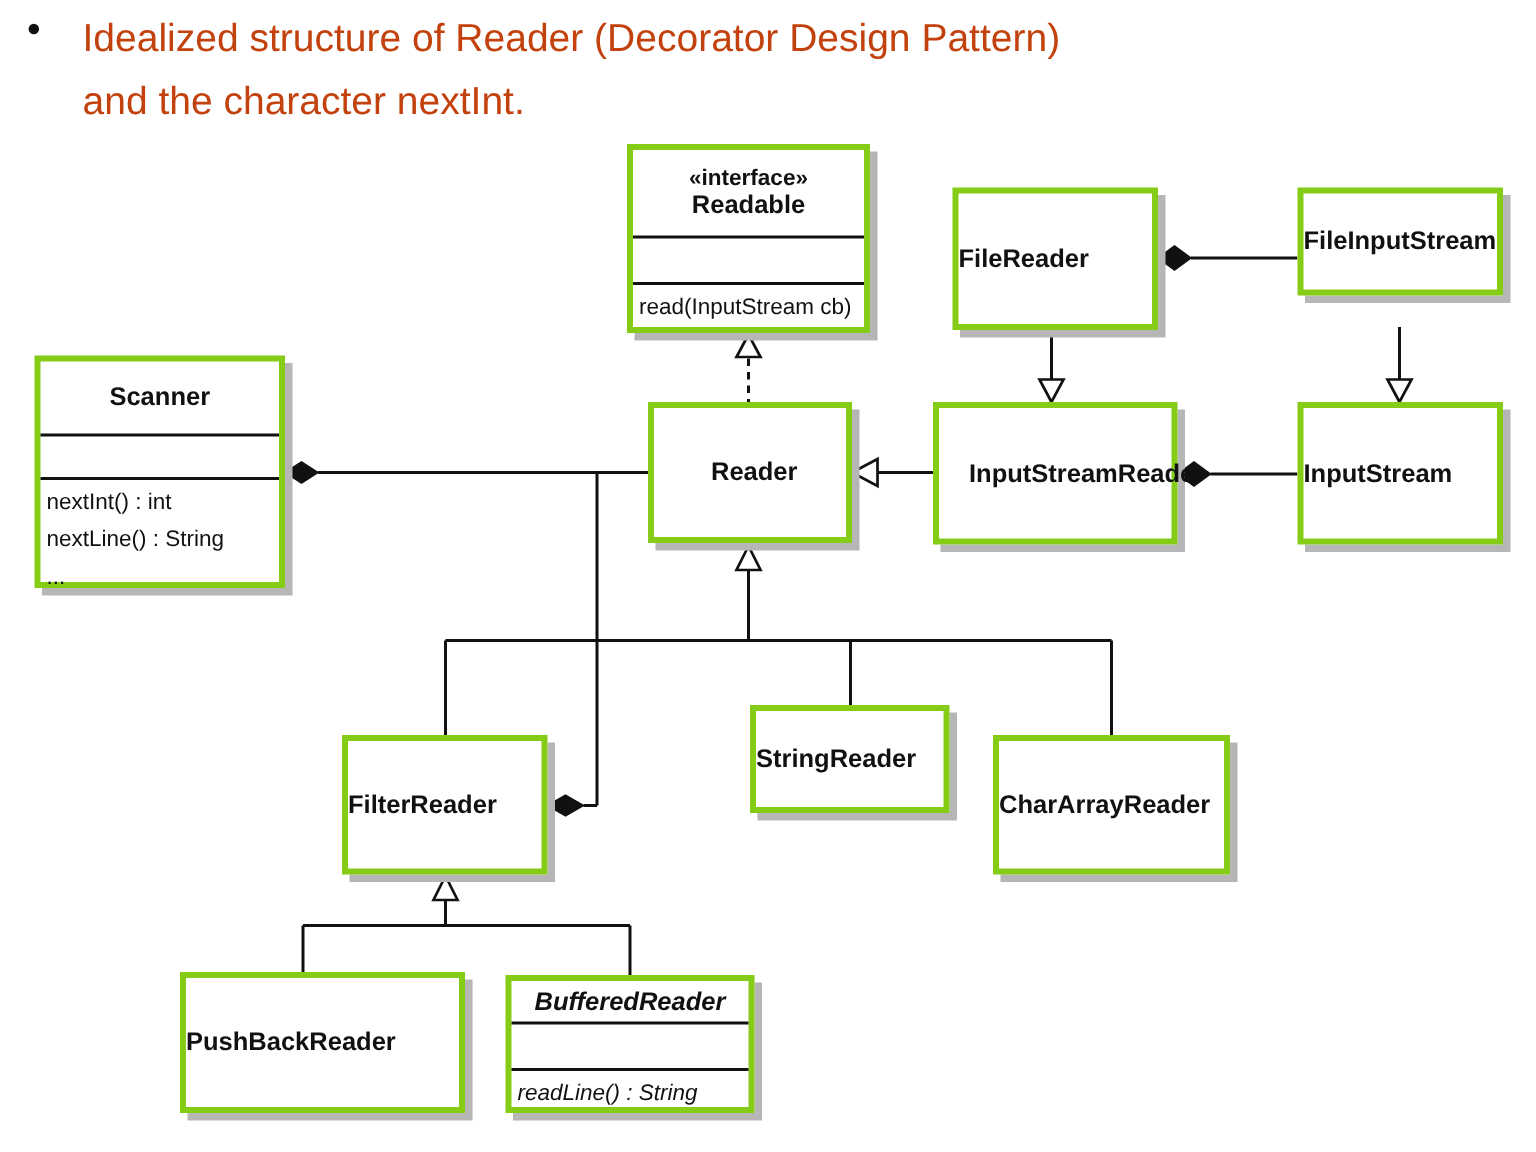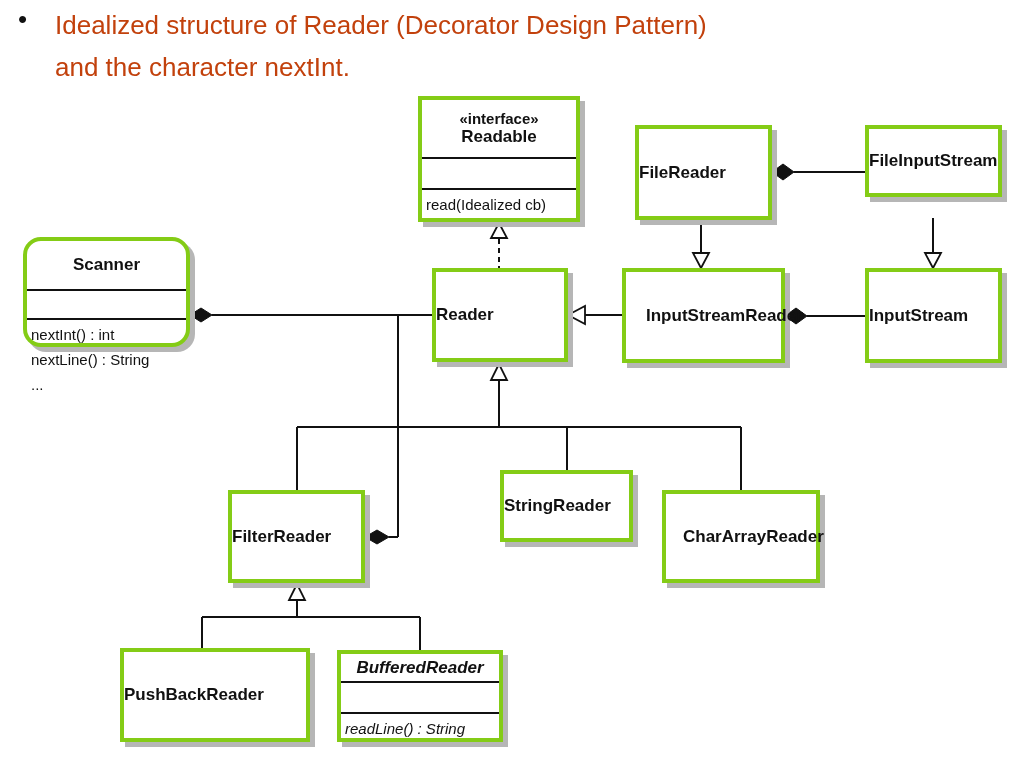--- a/index.html
+++ b/index.html
@@ -133,65 +133,65 @@
     </g>
   </svg>
 
   <div class="uml-box" style="left:418px; top:96px; width:162px; height:126px;">
     <div class="hdr" style="height:57px;">
       <div class="stereotype">«interface»</div>
       <div class="box-title">Readable</div>
     </div>
     <div class="compartment" style="height:31px;"></div>
     <div class="compartment methods" style="height:34px;">
-      <div>read(Idealized cb)</div>
+      <div>read(InputStream cb)</div>
     </div>
   </div>
 
   <div class="uml-box single" style="left:635px; top:125px; width:137px; height:95px;">
     <div class="box-title">FileReader</div>
   </div>
 
   <div class="uml-box single" style="left:865px; top:125px; width:137px; height:72px;">
     <div class="box-title">FileInputStream</div>
   </div>
 
-  <div class="uml-box" style="left:23px; top:237px; width:167px; height:110px;border-radius:18px;">
+  <div class="uml-box" style="left:23px; top:237px; width:167px; height:155px;">
     <div class="hdr" style="height:48px;">
       <div class="box-title">Scanner</div>
     </div>
     <div class="compartment" style="height:29px;"></div>
     <div class="compartment methods" style="height:74px;">
       <div>nextInt() : int</div>
       <div>nextLine() : String</div>
       <div>...</div>
     </div>
   </div>
 
-  <div class="uml-box single" style="left:432px; top:268px; width:136px; height:94px;">
+  <div class="uml-box single" style="left:432px; top:268px; width:136px; height:94px;padding-left:38px;">
     <div class="box-title">Reader</div>
   </div>
 
   <div class="uml-box single" style="left:622px; top:268px; width:163px; height:95px;padding-left:20px;">
     <div class="box-title">InputStreamReader</div>
   </div>
 
   <div class="uml-box single" style="left:865px; top:268px; width:137px; height:95px;">
     <div class="box-title">InputStream</div>
   </div>
 
   <div class="uml-box single" style="left:228px; top:490px; width:137px; height:93px;">
     <div class="box-title">FilterReader</div>
   </div>
 
   <div class="uml-box single" style="left:500px; top:470px; width:133px; height:72px;">
     <div class="box-title">StringReader</div>
   </div>
 
-  <div class="uml-box single" style="left:662px; top:490px; width:158px; height:93px;padding-left:17px;">
+  <div class="uml-box single" style="left:662px; top:490px; width:158px; height:93px;">
     <div class="box-title">CharArrayReader</div>
   </div>
 
   <div class="uml-box single" style="left:120px; top:648px; width:190px; height:94px;">
     <div class="box-title">PushBackReader</div>
   </div>
 
   <div class="uml-box" style="left:337px; top:650px; width:166px; height:92px;font-style:italic;">
     <div class="hdr" style="height:27px;">
       <div class="box-title">BufferedReader</div>

